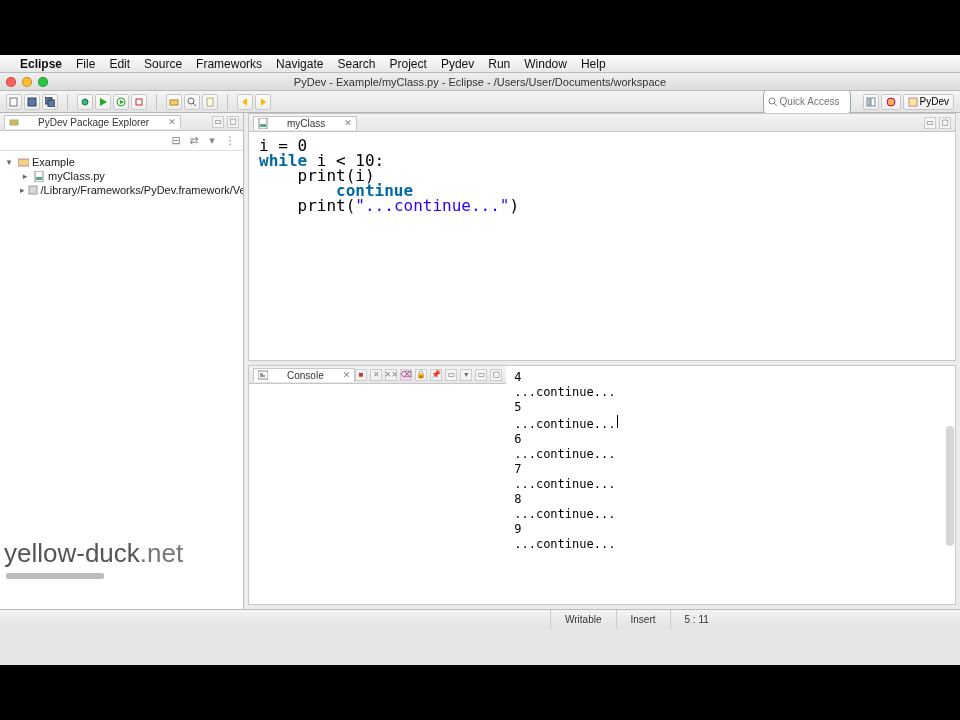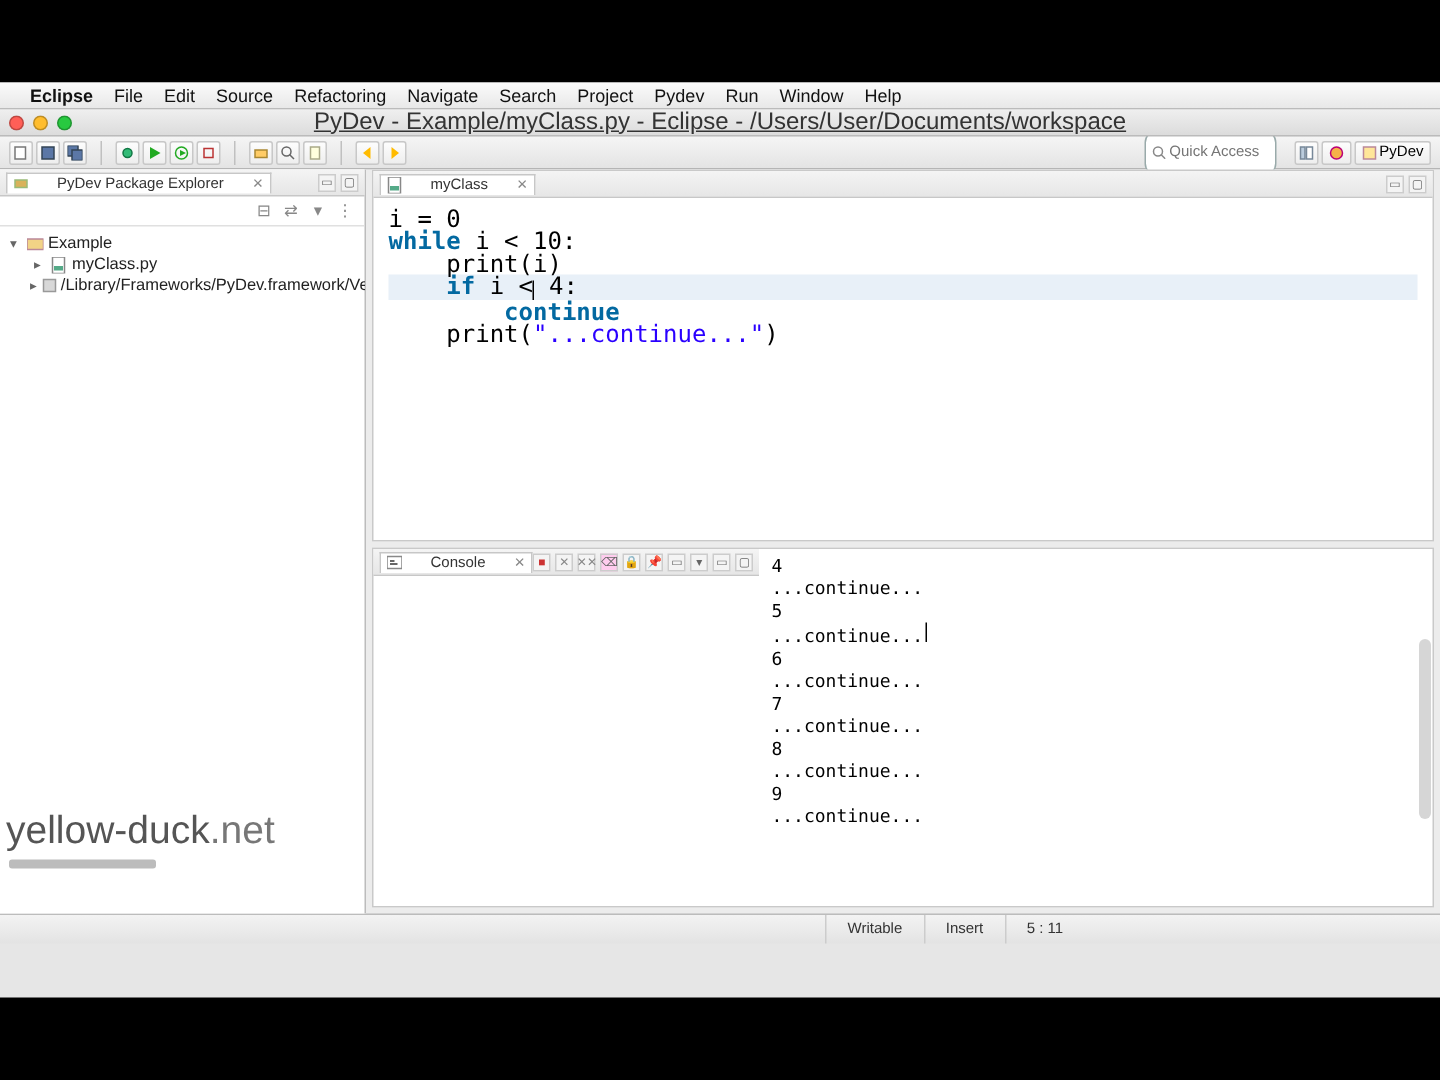--- a/index.html
+++ b/index.html
@@ -14,21 +14,21 @@
   .mac-menubar .mitem { font-size: 12px; color: #111; cursor: default; }
   .mac-menubar .mitem.bold { font-weight: bold; }
 
   
   .titlebar { height: 18px; background: linear-gradient(#efefef,#dcdcdc); display: flex; align-items: center; border-bottom: 1px solid #bbb; position: relative; }
   .traffic { display: flex; gap: 6px; padding-left: 6px; }
   .tl { width: 10px; height: 10px; border-radius: 50%; border: 1px solid rgba(0,0,0,.25); }
   .tl.red { background: #ff5f57; }
   .tl.yellow { background: #ffbd2e; }
   .tl.green { background: #28c940; }
-  .wtitle { position: absolute; left: 0; right: 0; text-align: center; font-size: 16px; color: #333; text-decoration: underline; }
+  .wtitle { position: absolute; left: 0; right: 0; text-align: center; font-size: 11px; color: #333; }
 
   
   .toolbar { height: 22px; background: linear-gradient(#f5f5f5,#e4e4e4); border-bottom: 1px solid #b5b5b5; display: flex; align-items: center; padding: 0 6px; gap: 6px; }
   .tb-group { display: flex; align-items: center; gap: 2px; }
   .tb-btn { width: 16px; height: 16px; border: 1px solid #c8c8c8; background: linear-gradient(#fdfdfd,#eee); border-radius: 2px; display:flex; align-items:center; justify-content:center; }
   .tb-sep { width: 1px; height: 16px; background: #c0c0c0; margin: 0 3px; }
   .spacer { flex: 1; }
   .search-box { display: flex; align-items: center; width: 88px; height: 30px; border: 1px solid #9aa; border-radius: 8px; background: #fff; padding: 0 4px; gap: 3px; }
   .search-box input { border: none; outline: none; font-size: 10px; width: 60px; background: transparent; }
   .persp-switch { display:flex; align-items:center; gap:2px; margin-left:6px; }
@@ -86,21 +86,21 @@
 
 <div class="letterbox-top"></div>
 <div class="app">
 
   <div class="mac-menubar">
     <span class="apple"></span>
     <span class="mitem bold">Eclipse</span>
     <span class="mitem">File</span>
     <span class="mitem">Edit</span>
     <span class="mitem">Source</span>
-    <span class="mitem">Refactoring</span>
+    <span class="mitem">Frameworks</span>
     <span class="mitem">Navigate</span>
     <span class="mitem">Search</span>
     <span class="mitem">Project</span>
     <span class="mitem">Pydev</span>
     <span class="mitem">Run</span>
     <span class="mitem">Window</span>
     <span class="mitem">Help</span>
   </div>
 
   <div class="titlebar">
@@ -284,21 +284,20 @@
           <div class="view-ctrls">
             <div class="mini-btn">▭</div>
             <div class="mini-btn">▢</div>
           </div>
         </div>
         <div class="code" id="code">
             <div class="line">i = 0</div>
             <div class="line"></div>
             <div class="line"><span class="kw">while</span> i &lt; 10:</div>
             <div class="line">    <span class="fn">print</span>(i)</div>
-            <div class="line hl">    <span class="kw">if</span> i &lt;<span class="caret"></span> 4:</div>
             <div class="line">        <span class="kw">continue</span></div>
             <div class="line">    <span class="fn">print</span>(<span class="str">"...continue..."</span>)</div>
           </div>
       </div>
 
       <div class="console-pane">
         <div class="con-tabs">
           <div class="view-tab">
             <svg width="10" height="10">
                 <rect x="0" y="1" width="10" height="8" fill="#fff" stroke="#888"></rect>

